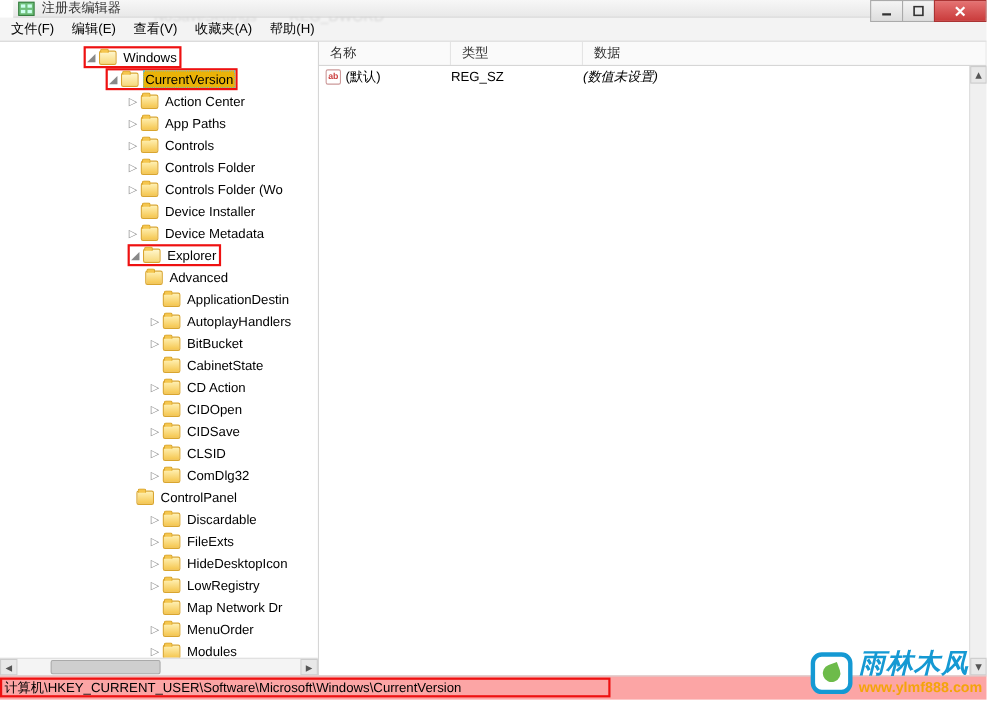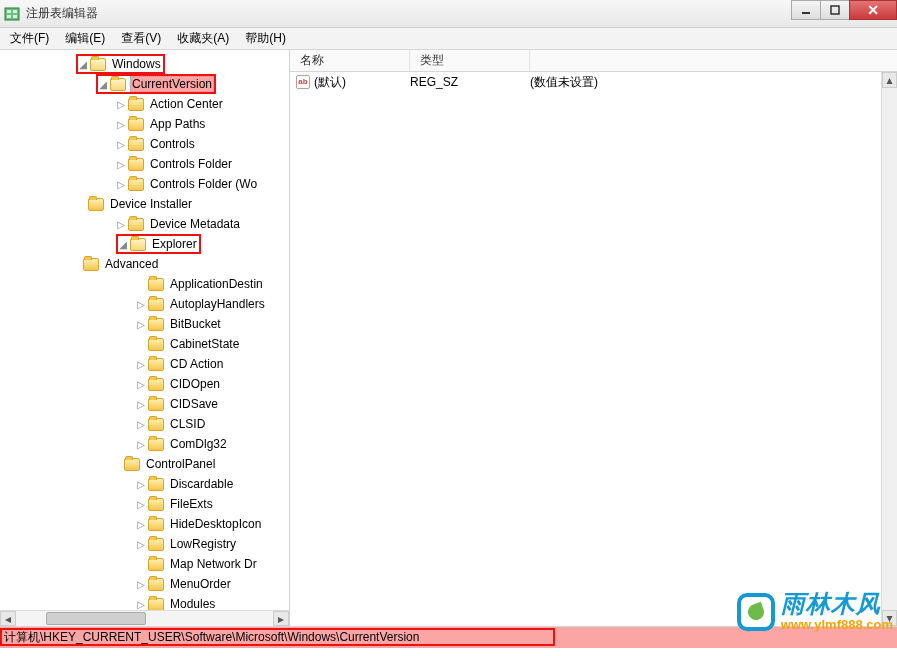--- a/index.html
+++ b/index.html
@@ -1,19 +1,19 @@
 <!DOCTYPE html>
 <html><head>
 <meta charset="utf-8">
 <style>
 * { margin: 0; padding: 0; box-sizing: border-box; font-family: "Microsoft YaHei", "Segoe UI", Tahoma, sans-serif; font-size: 12px; }
 body { background: #fff; width: 897px; height: 656px; position: relative; overflow: hidden; }
 
 
-.titlebar { height: 28px; background: linear-gradient(#f7f7f7, #e8e8e8); display: flex; align-items: center; padding: 0 4px; border-bottom: 1px solid #d0d0d0; position: relative; }
+.titlebar { height: 16px; background: linear-gradient(#f7f7f7, #e8e8e8); display: flex; align-items: center; padding: 0 4px; border-bottom: 1px solid #d0d0d0; position: relative; margin-left: 12px; }
 .titlebar .icon { width: 16px; height: 16px; margin-right: 6px; }
 .titlebar .title { color: #333; flex: 1; }
 .win-controls { position: absolute; right: 0; top: 0; display: flex; height: 20px; }
 .win-btn { width: 30px; height: 20px; display: flex; align-items: center; justify-content: center; border: 1px solid #aaa; background: linear-gradient(#f5f5f5, #ddd); margin-left: -1px; }
 .win-btn.close { width: 48px; background: linear-gradient(#e57373,#c93b3b); border-color:#a33; }
 .win-btn.close .x { color:#fff; font-weight:bold; font-size:14px; }
 
 
 .menubar { height: 22px; background: #f3f3f3; display: flex; align-items: center; padding: 0 2px; border-bottom: 1px solid #d6d6d6; }
 .menubar .menu-item { padding: 2px 8px; cursor: default; }
@@ -29,36 +29,36 @@
 
 .list-pane { flex: 1; position: relative; }
 .col-headers { height: 22px; display: flex; align-items: center; border-bottom: 1px solid #d6d6d6; background:#fafafa; }
 .col-headers .col { padding: 0 10px; border-right: 1px solid #e4e4e4; height:100%; display:flex; align-items:center; color:#333; }
 .col.name { width: 120px; }
 .col.type { width: 120px; }
 .col.data { flex: 1; }
 .list-row { display: flex; align-items: center; height: 20px; padding-left:6px; }
 .list-row .cell.name { width: 114px; display:flex; align-items:center; gap:4px; }
 .list-row .cell.type { width: 120px; }
-.list-row .cell.data { flex:1; }
+.list-row .cell.data { flex:1;font-style:italic; }
 .ab-icon { width:14px; height:14px; border:1px solid #c99; background:#fff; color:#c44; font-size:8px; line-height:12px; text-align:center; font-weight:bold; border-radius:2px;}
 
 .vscroll { position:absolute; right:0; top:22px; bottom:0; width:16px; background:#f0f0f0; border-left:1px solid #ddd; display:flex; flex-direction:column; }
 .vscroll .arrow { height:16px; background:#e8e8e8; border:1px solid #ccc; display:flex;align-items:center;justify-content:center; color:#555;}
 .vscroll .track { flex:1; }
 
 
 .tree { white-space: nowrap; }
 .node { display:flex; align-items:center; height:20px; }
 .expander { width:10px; color:#888; font-size:10px; cursor:default; text-align:center; }
 .folder-icon { width:16px; height:13px; background: linear-gradient(#fff0b3,#f5c64e); border:1px solid #d9a52e; border-radius:2px; margin:0 4px 0 2px; position:relative; }
 .folder-icon.open { background: linear-gradient(#fff6cc,#f7d97b); }
 .folder-icon::before { content:""; position:absolute; top:-3px; left:0; width:6px; height:3px; background:#f5c64e; border:1px solid #d9a52e; border-bottom:none; border-radius:2px 2px 0 0;}
 .node-label { padding:1px 2px; }
-.node.selected .node-label { background:#fca5a5; border:1px dotted #7bb; padding:0 1px;}
+.node.selected .node-label { background:#eab308; border:1px dotted #7bb; padding:0 1px;}
 .redbox { border:2px solid #e11; display:inline-flex; align-items:center; }
 
 
 .statusbar { height: 22px; border-top: 1px solid #d6d6d6; display:flex; align-items:center; padding:0 4px; background:#fca5a5; position:relative; }
 .statusbar .path { white-space:nowrap; overflow:hidden; }
 .status-redbox { position:absolute; left:0; top:1px; height:18px; width:555px; border:2px solid #e11; pointer-events:none; }
 
 
 .watermark { position:absolute; right:4px; bottom:24px; display:flex; align-items:center; gap:6px; font-weight:bold; pointer-events:none;justify-content:space-between; }
 .watermark .logo { width:38px; height:38px; border:4px solid #1599d3; border-radius:10px; display:flex; align-items:center; justify-content:center; background:#fff;}
@@ -153,40 +153,40 @@
         <div class="node" style="padding-left:116px">
             <span class="expander">▷</span>
             <span class="folder-icon"></span>
             <span class="node-label">Controls Folder</span>
           </div>
         <div class="node" style="padding-left:116px">
             <span class="expander">▷</span>
             <span class="folder-icon"></span>
             <span class="node-label">Controls Folder (Wo</span>
           </div>
-        <div class="node" style="padding-left:76px">
+        <div class="node" style="padding-left:116px">
             <span class="expander" style="visibility:hidden">▷</span>
             <span class="folder-icon"></span>
             <span class="node-label">Device Installer</span>
           </div>
         <div class="node" style="padding-left:116px">
             <span class="expander">▷</span>
             <span class="folder-icon"></span>
             <span class="node-label">Device Metadata</span>
           </div>
 
         <div class="node" style="padding-left:116px">
           <span class="redbox">
             <span class="expander">◢</span>
             <span class="folder-icon open"></span>
             <span class="node-label">Explorer</span>
           </span>
         </div>
 
-        <div class="node" style="padding-left:71px">
+        <div class="node" style="padding-left:120px">
             <span class="expander" style="visibility:hidden">▷</span>
             <span class="folder-icon"></span>
             <span class="node-label">Advanced</span>
           </div>
         <div class="node" style="padding-left:136px">
             <span class="expander" style="visibility:hidden">▷</span>
             <span class="folder-icon"></span>
             <span class="node-label">ApplicationDestin</span>
           </div>
         <div class="node" style="padding-left:136px">
@@ -278,20 +278,21 @@
           <div class="thumb"></div>
         </div>
       <div class="arrow">▸</div>
     </div>
   </div>
 
   <div class="list-pane">
     <div class="col-headers">
       <div class="col name">名称</div>
       <div class="col type">类型</div>
+      <div class="col data">数据</div>
     </div>
     <div class="list-row">
       <div class="cell name">
         <span class="ab-icon">ab</span>
         <span>(默认)</span>
       </div>
       <div class="cell type">REG_SZ</div>
       <div class="cell data">(数值未设置)</div>
     </div>
     <div class="vscroll">

